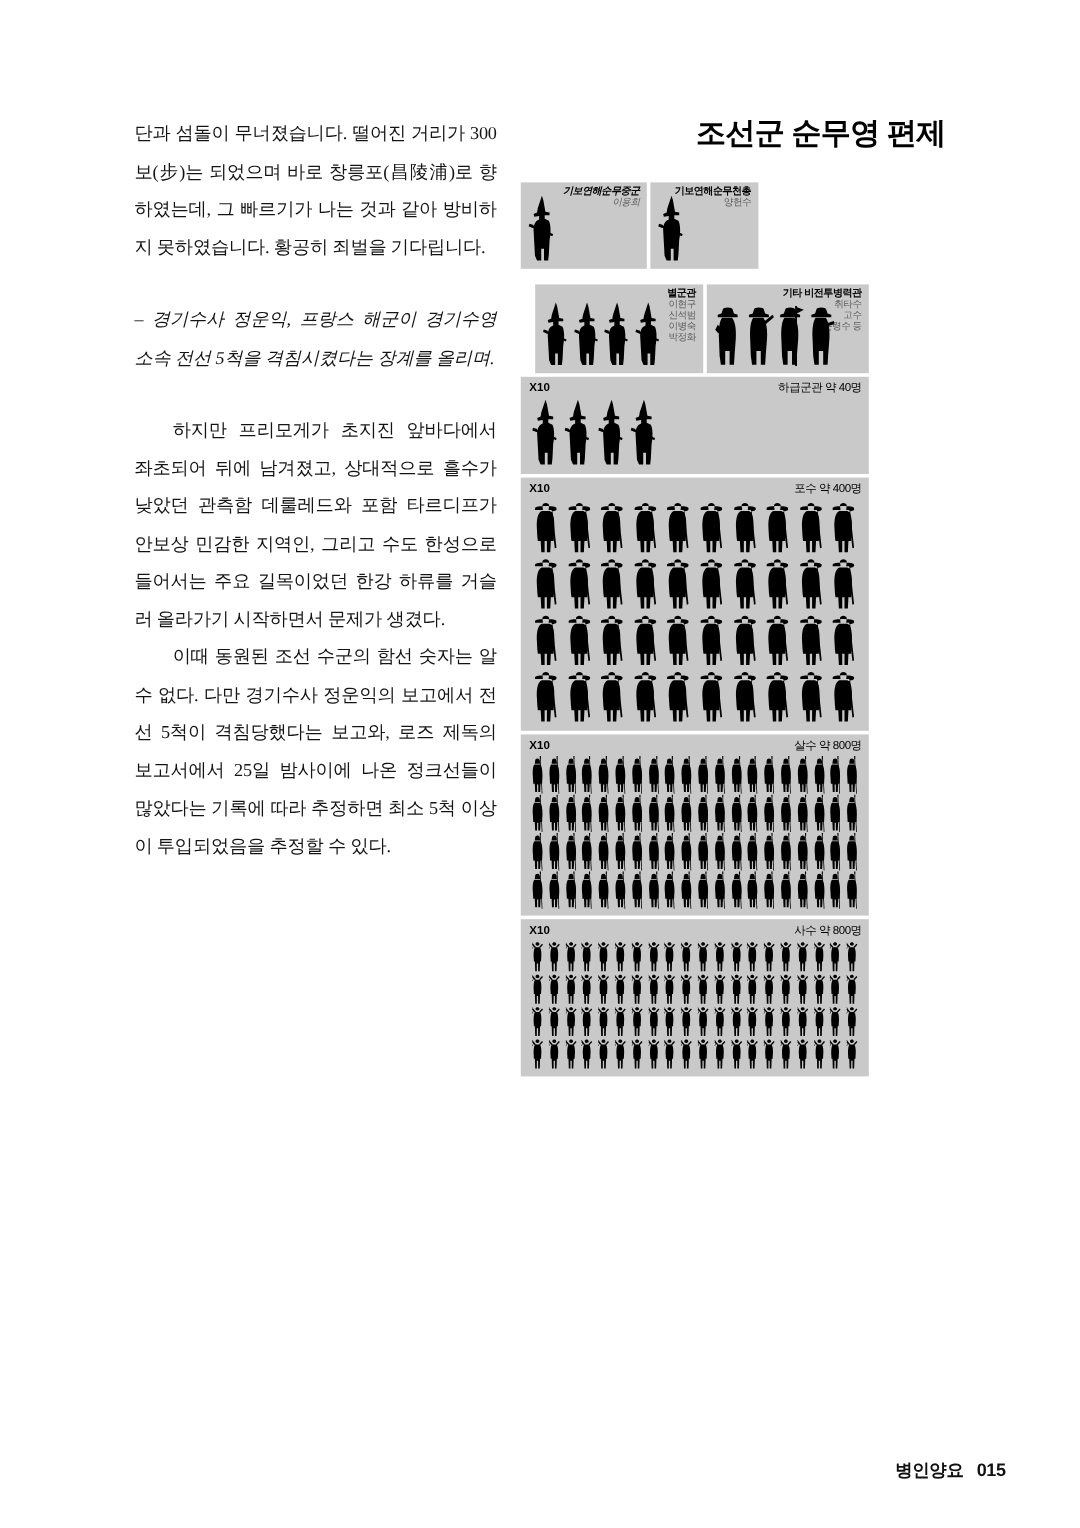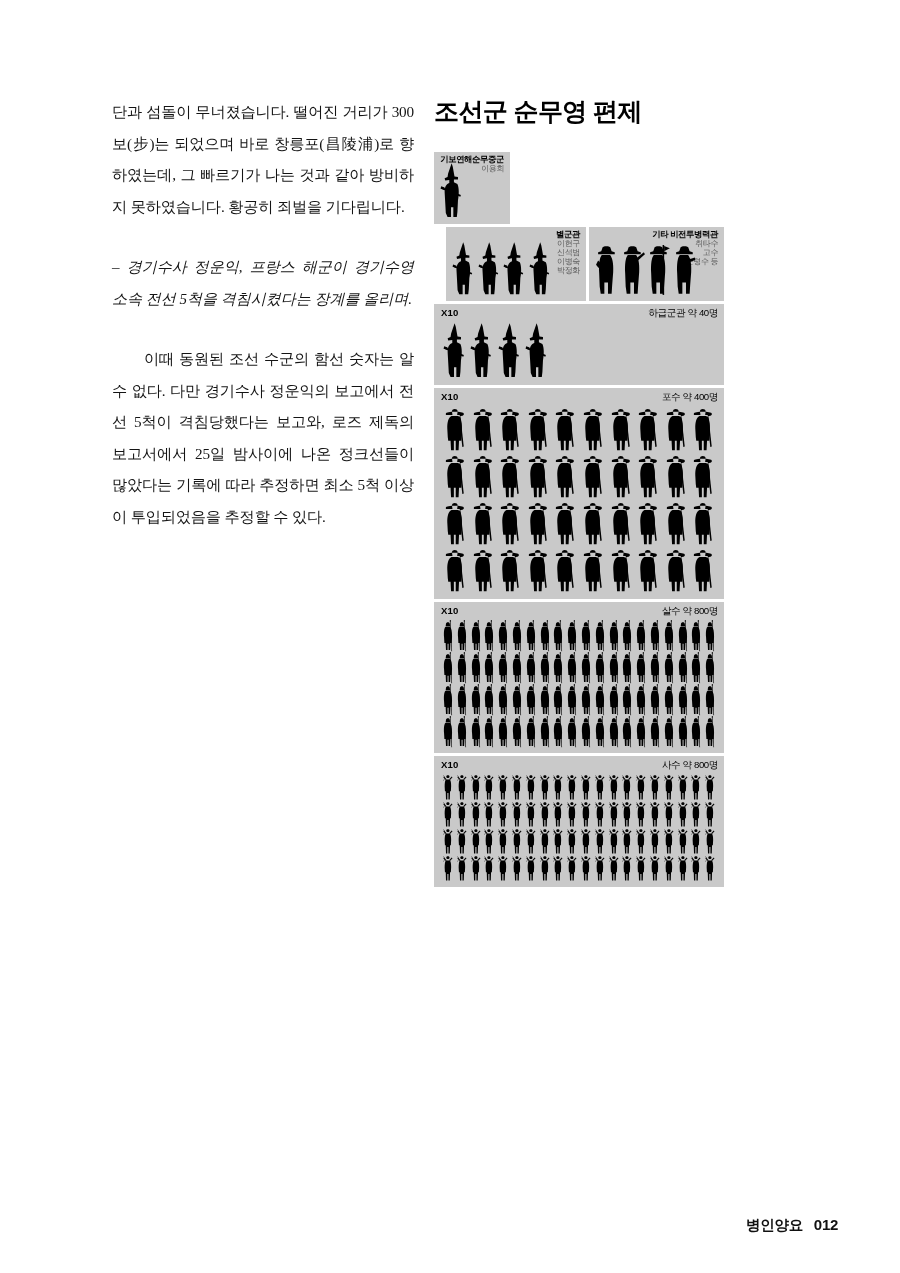--- a/index.html
+++ b/index.html
@@ -49,20 +49,21 @@
     left:434px;top:96px;width:354px;
   }
   .info-title{
     font-family:"Liberation Sans","DejaVu Sans",sans-serif;
     font-weight:bold;
     font-size:25px;
     letter-spacing:-0.6px;
     color:#000;
     margin:0 0 26px 0;
     line-height:1.2;
+    text-align:right;
   }
   .chart{
     width:290px;
     position:relative;
   }
   .panel{
     background:#c9c9c9;
     position:relative;
     box-sizing:border-box;
   }
@@ -153,45 +154,59 @@
   .footer .pg{font-size:15px;}
 </style>
 </head>
 <body>
 
 <div class="page">
 
   <div class="left-col">
     <p class="body-par">단과 섬돌이 무너졌습니다. 떨어진 거리가 300보(步)는 되었으며 바로 창릉포(昌陵浦)로 향하였는데, 그 빠르기가 나는 것과 같아 방비하지 못하였습니다. 황공히 죄벌을 기다립니다.</p>
     <p class="quote-src">– 경기수사 정운익, 프랑스 해군이 경기수영 소속 전선 5척을 격침시켰다는 장계를 올리며.</p>
+    <p class="body-par indent">하지만 프리모게가 초지진 앞바다에서 좌초되어 뒤에 남겨졌고, 상대적으로 흘수가 낮았던 관측함 데룰레드와 포함 타르디프가 안보상 민감한 지역인, 그리고 수도 한성으로 들어서는 주요 길목이었던 한강 하류를 거슬러 올라가기 시작하면서 문제가 생겼다.</p>
     <p class="body-par indent">이때 동원된 조선 수군의 함선 숫자는 알 수 없다. 다만 경기수사 정운익의 보고에서 전선 5척이 격침당했다는 보고와, 로즈 제독의 보고서에서 25일 밤사이에 나온 정크선들이 많았다는 기록에 따라 추정하면 최소 5척 이상이 투입되었음을 추정할 수 있다.</p>
 
   </div>
 
   <div class="right-col">
 
     <h1 class="info-title">조선군 순무영 편제</h1>
 
     <div class="chart" id="chart-root">
         <div class="row-flex" style="margin-top: 3px;">
-          <div class="panel" style="width: 76px; height: 72px;">
+          <div class="panel" style="width: 105px; height: 72px; font-style: italic;">
             <div class="lbl">
               <span class="role">기보연해순무중군</span>
               <span class="names">이용희</span>
             </div>
             <div class="figs">
               <svg width="24.36" height="58" viewBox="0 0 42 100" class="fig">
                 <path d="M20 2 L14 20 L13 26 L8 28 L9 32 L16 31 L16 36 C10 38 8 44 8 52 L9 70 L10 88 L13 95 L19 95 L19 78 L23 78 L23 95 L29 95 L30 86 L31 66 C33 56 33 44 30 38 L24 35 L24 30 L31 30 L31 26 L25 25 L22 8 Z"></path>
                 <path d="M5 44 L36 57 L35 60 L4 47 Z"></path>
                 <path d="M2 42 L8 44 L7 48 L1 46 Z"></path>
               </svg>
             </div>
           </div>
+          <div class="panel" style="width: 90px; height: 72px;">
+            <div class="lbl">
+              <span class="role">기보연해순무천총</span>
+              <span class="names">양헌수</span>
+            </div>
+            <div class="figs">
+              <svg width="24.36" height="58" viewBox="0 0 42 100" class="fig">
+                <path d="M20 2 L14 20 L13 26 L8 28 L9 32 L16 31 L16 36 C10 38 8 44 8 52 L9 70 L10 88 L13 95 L19 95 L19 78 L23 78 L23 95 L29 95 L30 86 L31 66 C33 56 33 44 30 38 L24 35 L24 30 L31 30 L31 26 L25 25 L22 8 Z"></path>
+                <path d="M5 44 L36 57 L35 60 L4 47 Z"></path>
+                <path d="M2 42 L8 44 L7 48 L1 46 Z"></path>
+              </svg>
+            </div>
+          </div>
         </div>
-        <div class="row-flex" style="margin-top: 3px; padding-left: 12px;">
+        <div class="row-flex" style="margin-top: 13px; padding-left: 12px;">
           <div class="panel" style="width: 146px; height: 74px;">
             <div class="lbl">
               <span class="role">별군관</span>
               <span class="names">이현구<br>신석범<br>이병숙<br>박정화</span>
             </div>
             <div class="figs">
               <svg width="23.52" height="56" viewBox="0 0 42 100" class="fig">
                 <path d="M20 2 L14 20 L13 26 L8 28 L9 32 L16 31 L16 36 C10 38 8 44 8 52 L9 70 L10 88 L13 95 L19 95 L19 78 L23 78 L23 95 L29 95 L30 86 L31 66 C33 56 33 44 30 38 L24 35 L24 30 L31 30 L31 26 L25 25 L22 8 Z"></path>
                 <path d="M5 44 L36 57 L35 60 L4 47 Z"></path>
                 <path d="M2 42 L8 44 L7 48 L1 46 Z"></path>
@@ -1982,16 +1997,16 @@
               </svg>
             </span>
           </div>
         </div>
       </div>
 
   </div>
 
   <div class="footer">
     <span>병인양요</span>
-    <span class="pg">012</span>
+    <span class="pg">015</span>
   </div>
 
 </div>
 
 </body></html>

